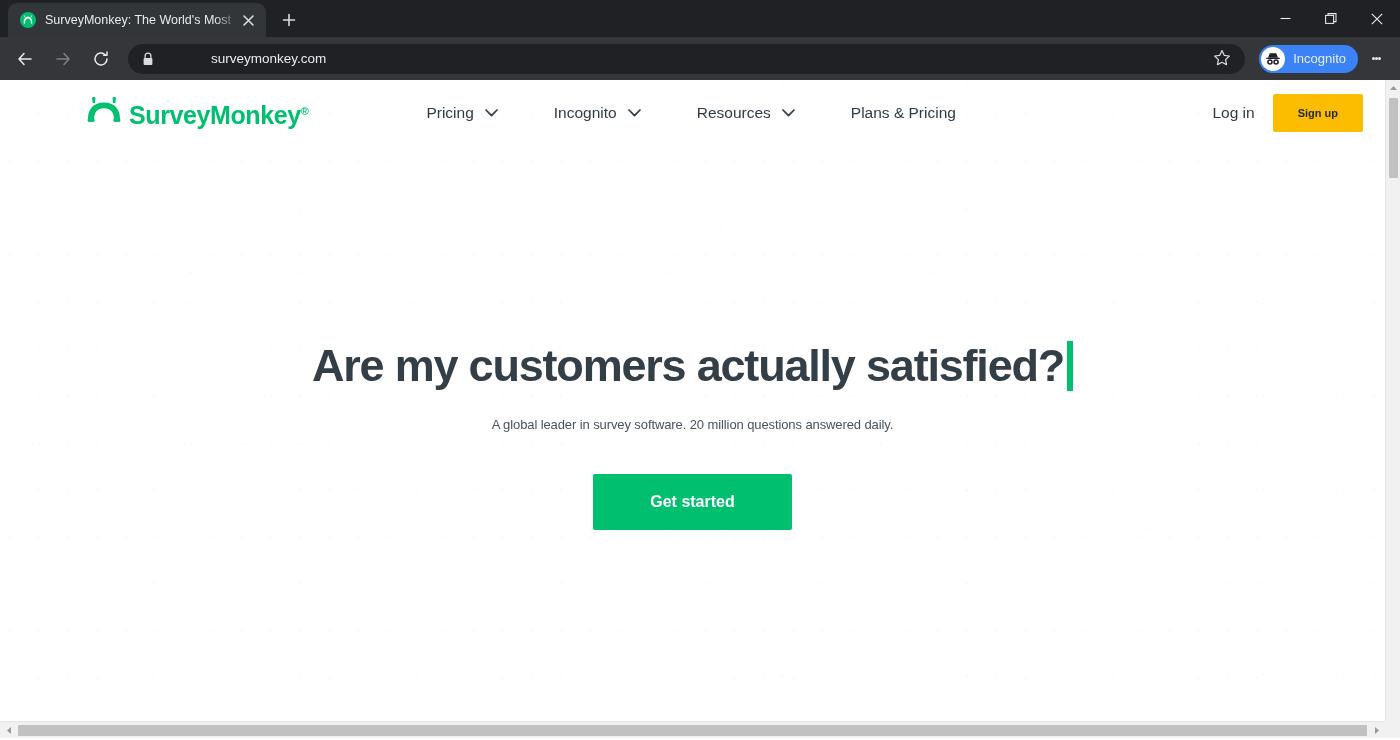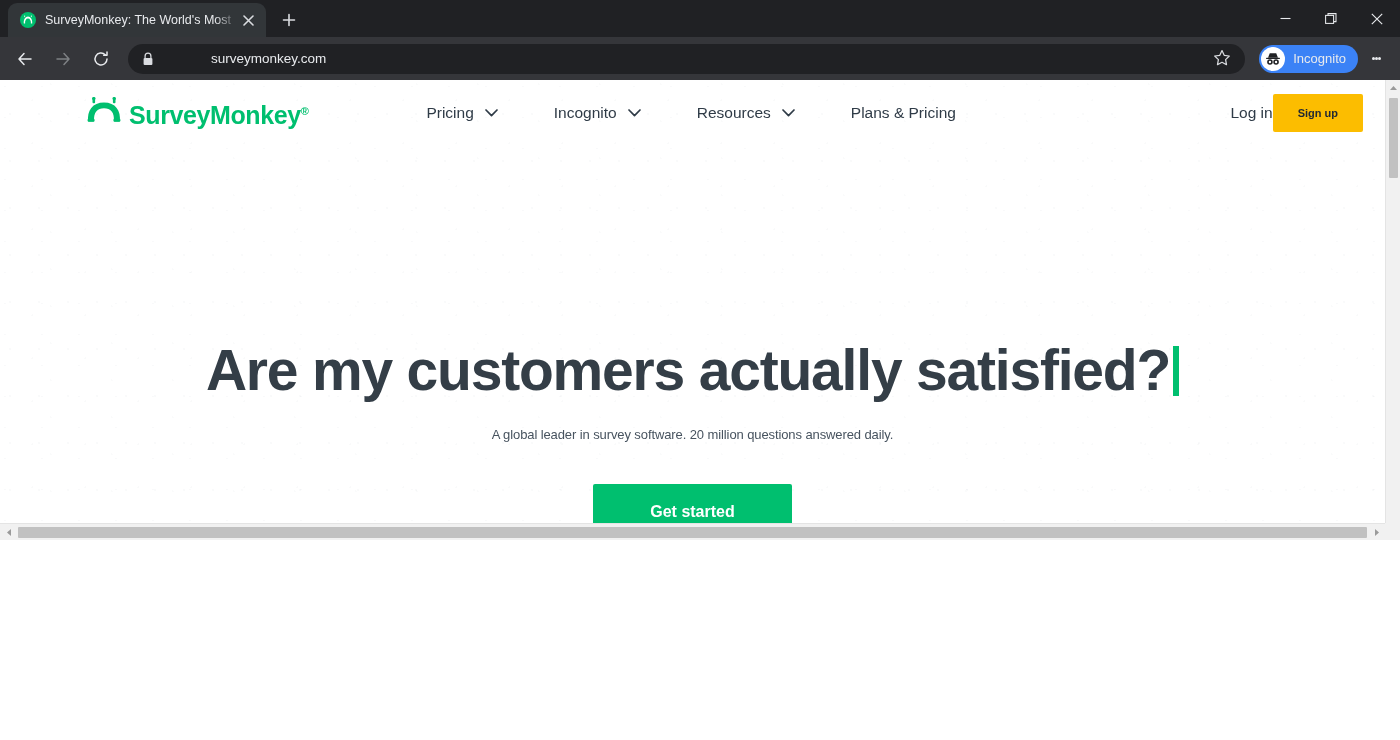--- a/index.html
+++ b/index.html
@@ -4,21 +4,21 @@
 <style>
   * { box-sizing: border-box; margin: 0; padding: 0; }
   html, body {
     width: 1400px; height: 740px;
     overflow: hidden;
     font-family: "Liberation Sans", sans-serif;
     background: #ffffff;
   }
 
   
-  .browser { width: 1400px; height: 540px; display: flex; flex-direction: column; background:#202124; }
+  .browser { width: 1400px; height: 738px; display: flex; flex-direction: column; background:#202124; }
 
   .tabstrip {
     height: 37px;
     background: #202124;
     display: flex;
     align-items: flex-end;
     position: relative;
     flex: 0 0 auto;
   }
   .tab {
@@ -180,20 +180,21 @@
   .navitem .chev { margin-left: 11px; display:flex; }
   .navitem:last-child { margin-right: 1px; }
 
   .header-right {
     margin-left: auto;
     display: flex; align-items: center;
   }
   .login {
     color: #2f3b47;
     font-size: 15.5px;
+    margin-right: 18px;
     white-space: nowrap;
   }
   .signup {
     background: #fcbd00;
     color: #1f2733;
     font-size: 11px;
     font-weight: bold;
     padding: 13px 25px;
     border: none;
     border-radius: 2px;
@@ -201,21 +202,21 @@
     cursor: pointer;
     white-space: nowrap;
   }
 
   
   .hero {
     text-align: center;
     padding-top: 196px;
   }
   .headline {
-    font-size: 57px;
+    font-size: 45px;
     font-weight: bold;
     color: #343e47;
     letter-spacing: -1.2px;
     line-height: 1.05;
     white-space: nowrap;
     display: flex;
     justify-content: center;
     align-items: center;
   }
   .caret {

